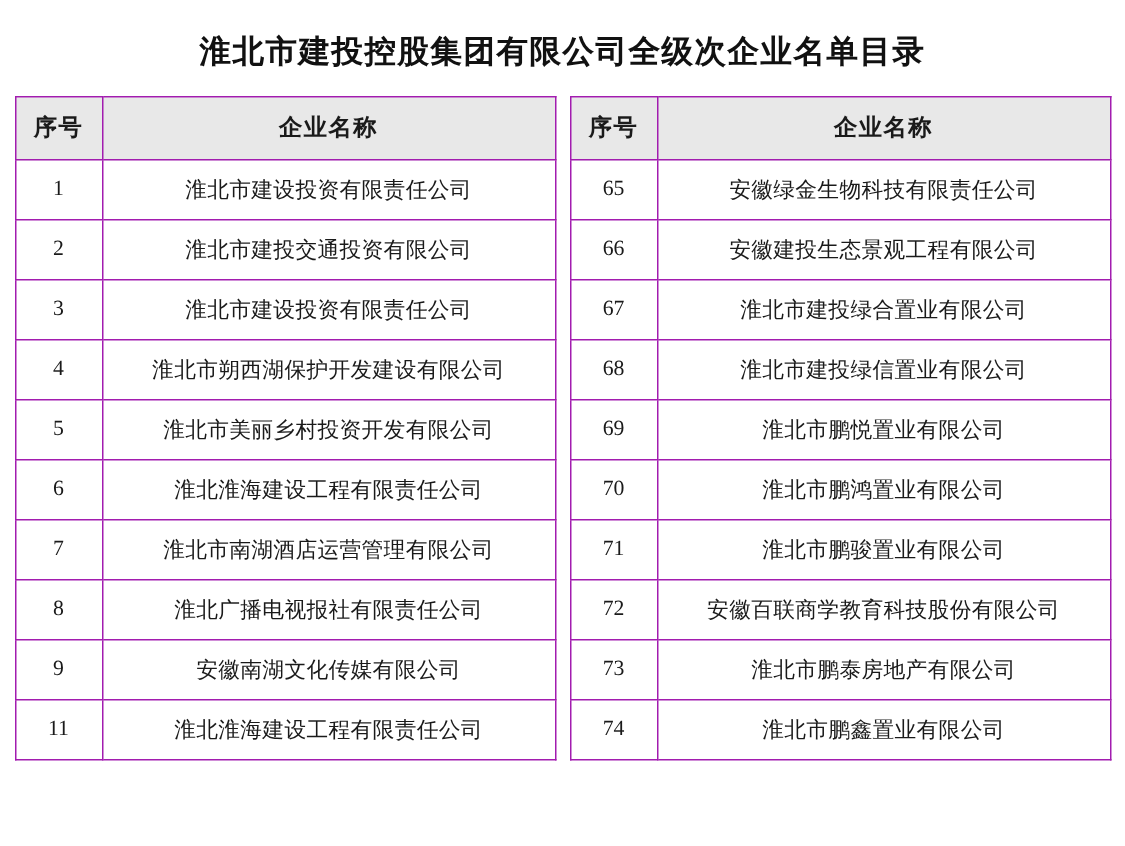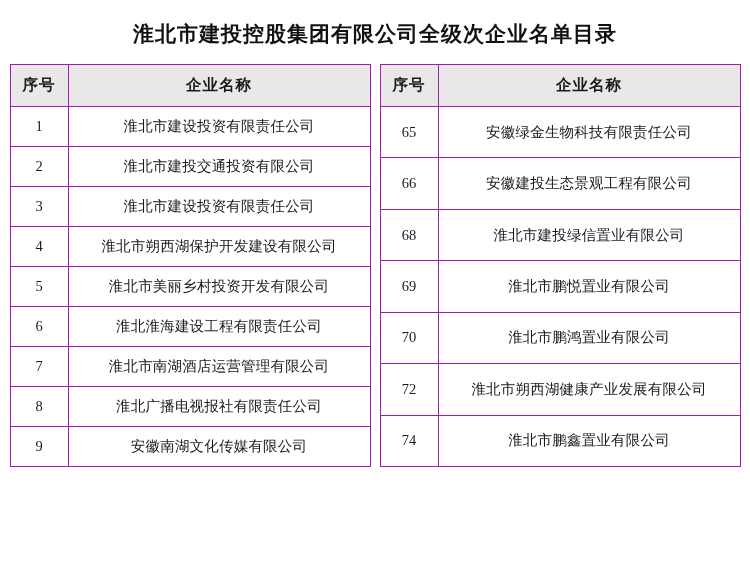--- a/index.html
+++ b/index.html
@@ -127,20 +127,24 @@
           <td class="name-cell">淮北市南湖酒店运营管理有限公司</td>
         </tr>
         <tr>
           <td class="idx-cell">8</td>
           <td class="name-cell">淮北广播电视报社有限责任公司</td>
         </tr>
         <tr>
           <td class="idx-cell">9</td>
           <td class="name-cell">安徽南湖文化传媒有限公司</td>
         </tr>
+        <tr>
+          <td class="idx-cell">11</td>
+          <td class="name-cell">淮北淮海建设工程有限责任公司</td>
+        </tr>
       </tbody>
     </table>
 
     <table class="roster">
       <colgroup>
         <col class="idx">
         <col class="nm">
       </colgroup>
       <thead>
         <tr>
@@ -151,34 +155,46 @@
       <tbody>
         <tr>
           <td class="idx-cell">65</td>
           <td class="name-cell">安徽绿金生物科技有限责任公司</td>
         </tr>
         <tr>
           <td class="idx-cell">66</td>
           <td class="name-cell">安徽建投生态景观工程有限公司</td>
         </tr>
         <tr>
+          <td class="idx-cell">67</td>
+          <td class="name-cell">淮北市建投绿合置业有限公司</td>
+        </tr>
+        <tr>
           <td class="idx-cell">68</td>
           <td class="name-cell">淮北市建投绿信置业有限公司</td>
         </tr>
         <tr>
           <td class="idx-cell">69</td>
           <td class="name-cell">淮北市鹏悦置业有限公司</td>
         </tr>
         <tr>
           <td class="idx-cell">70</td>
           <td class="name-cell">淮北市鹏鸿置业有限公司</td>
         </tr>
         <tr>
+          <td class="idx-cell">71</td>
+          <td class="name-cell">淮北市鹏骏置业有限公司</td>
+        </tr>
+        <tr>
           <td class="idx-cell">72</td>
-          <td class="name-cell">淮北市朔西湖健康产业发展有限公司</td>
+          <td class="name-cell">安徽百联商学教育科技股份有限公司</td>
+        </tr>
+        <tr>
+          <td class="idx-cell">73</td>
+          <td class="name-cell">淮北市鹏泰房地产有限公司</td>
         </tr>
         <tr>
           <td class="idx-cell">74</td>
           <td class="name-cell">淮北市鹏鑫置业有限公司</td>
         </tr>
       </tbody>
     </table>
 
   </div>
 </div>

